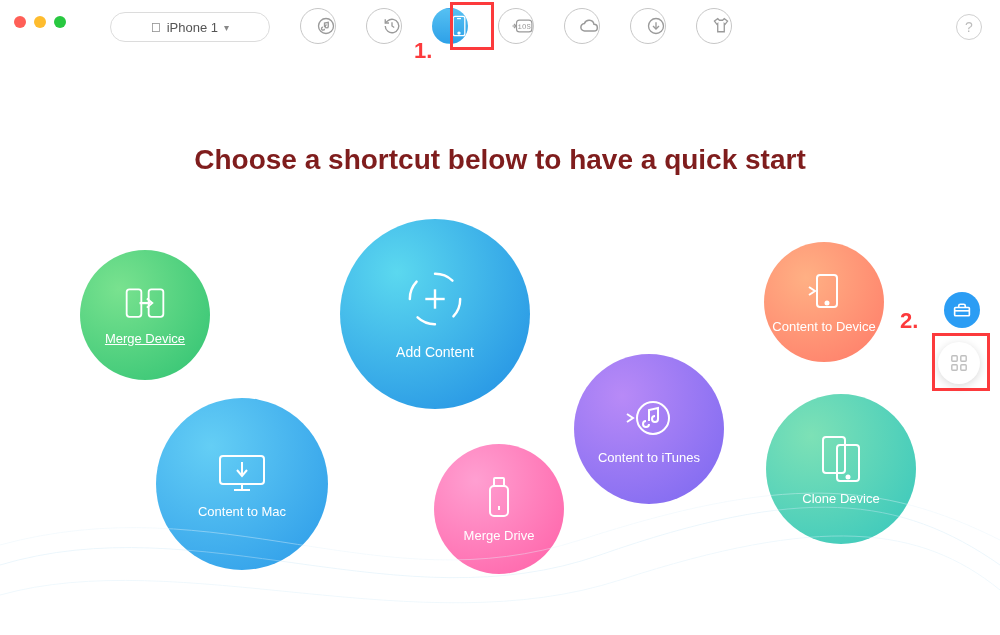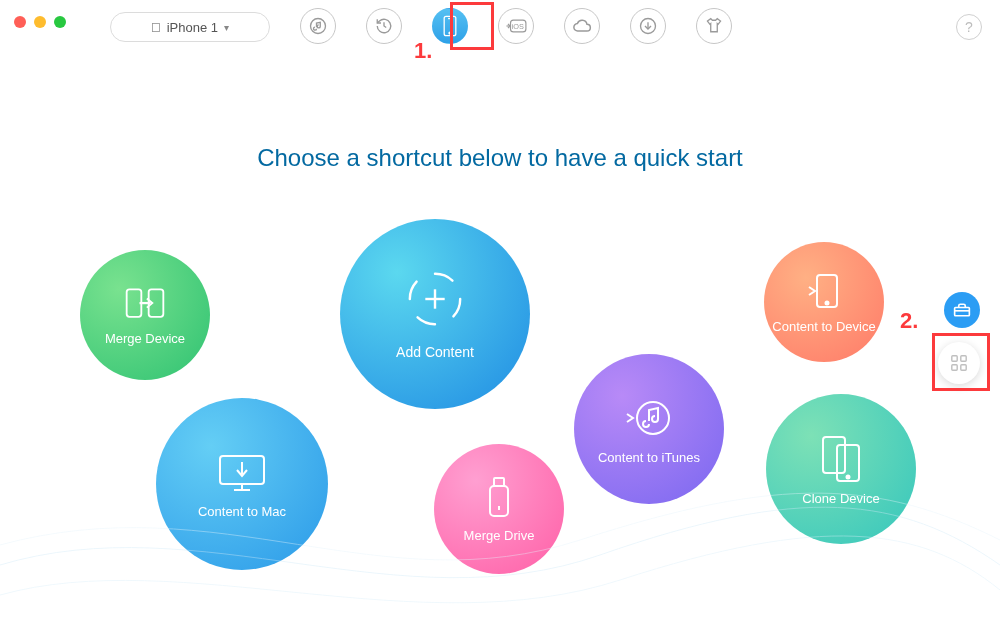--- a/index.html
+++ b/index.html
@@ -22,52 +22,53 @@
   }
   .device-selector .apple { font-size: 13px; color: #555; }
   .device-selector .chev { font-size: 10px; color: #888; }
 
   .toolbar {
     position: absolute; left: 300px; top: 8px; display: flex; gap: 30px; align-items: center;
   }
   .toolbar-btn {
     width: 36px; height: 36px; border-radius: 50%;
     border: 1.5px solid #c7c7c7; background: #fff;
-    display: flex; align-items: center; justify-content: center;
+    display: flex; align-items: center; justify-content: flex-end;
     color: #9a9a9a;
+    font-family: Liberation Mono, monospace;
   }
   .toolbar-btn.active {
     background: linear-gradient(180deg, #55c0f2 0%, #2ea1e8 100%);
     border-color: transparent; color: #fff;
   }
   .toolbar-btn svg { display: block; }
 
   .help-btn {
     position: absolute; right: 18px; top: 14px; width: 26px; height: 26px;
     border-radius: 50%; border: 1.5px solid #d0d0d0; color: #bdbdbd;
     display: flex; align-items: center; justify-content: center; font-size: 14px;
   }
 
   
   .heading {
     position: absolute; top: 144px; left: 0; width: 100%;
-    text-align: center; font-size: 24px; font-weight: 400; color: #0369a1;
+    text-align: center; font-size: 28px; font-weight: 700; color: #7f1d1d;
   }
 
   
   .bubble {
     position: absolute; border-radius: 50%;
     display: flex; flex-direction: column; align-items: center; justify-content: center;
     color: #fff; text-align: center;
   }
   .bubble .label { font-size: 13px; margin-top: 8px; }
   .bubble svg { display: block; }
 
   .b-merge { left: 80px;  top: 250px; width: 130px; height: 130px;
-    background: radial-gradient(circle at 30% 30%, #79e28f, #2fc272); }
+    background: radial-gradient(circle at 30% 30%, #79e28f, #2fc272); text-decoration: underline; }
   .b-add   { left: 340px; top: 219px; width: 190px; height: 190px;
     background: radial-gradient(circle at 30% 28%, #5bd8ef, #1f8be3); }
   .b-c2dev { left: 764px; top: 242px; width: 120px; height: 120px;
     background: radial-gradient(circle at 35% 30%, #ffb084, #ff7a68); }
   .b-c2mac { left: 156px; top: 398px; width: 172px; height: 172px;
     background: radial-gradient(circle at 32% 28%, #64cef5, #2a99e8); }
   .b-itunes{ left: 574px; top: 354px; width: 150px; height: 150px;
     background: radial-gradient(circle at 32% 28%, #b88af7, #7a67f0); text-align: center; }
   .b-fast  { left: 434px; top: 444px; width: 130px; height: 130px;
     background: radial-gradient(circle at 32% 28%, #ff9fd1, #ff5fa6); }

